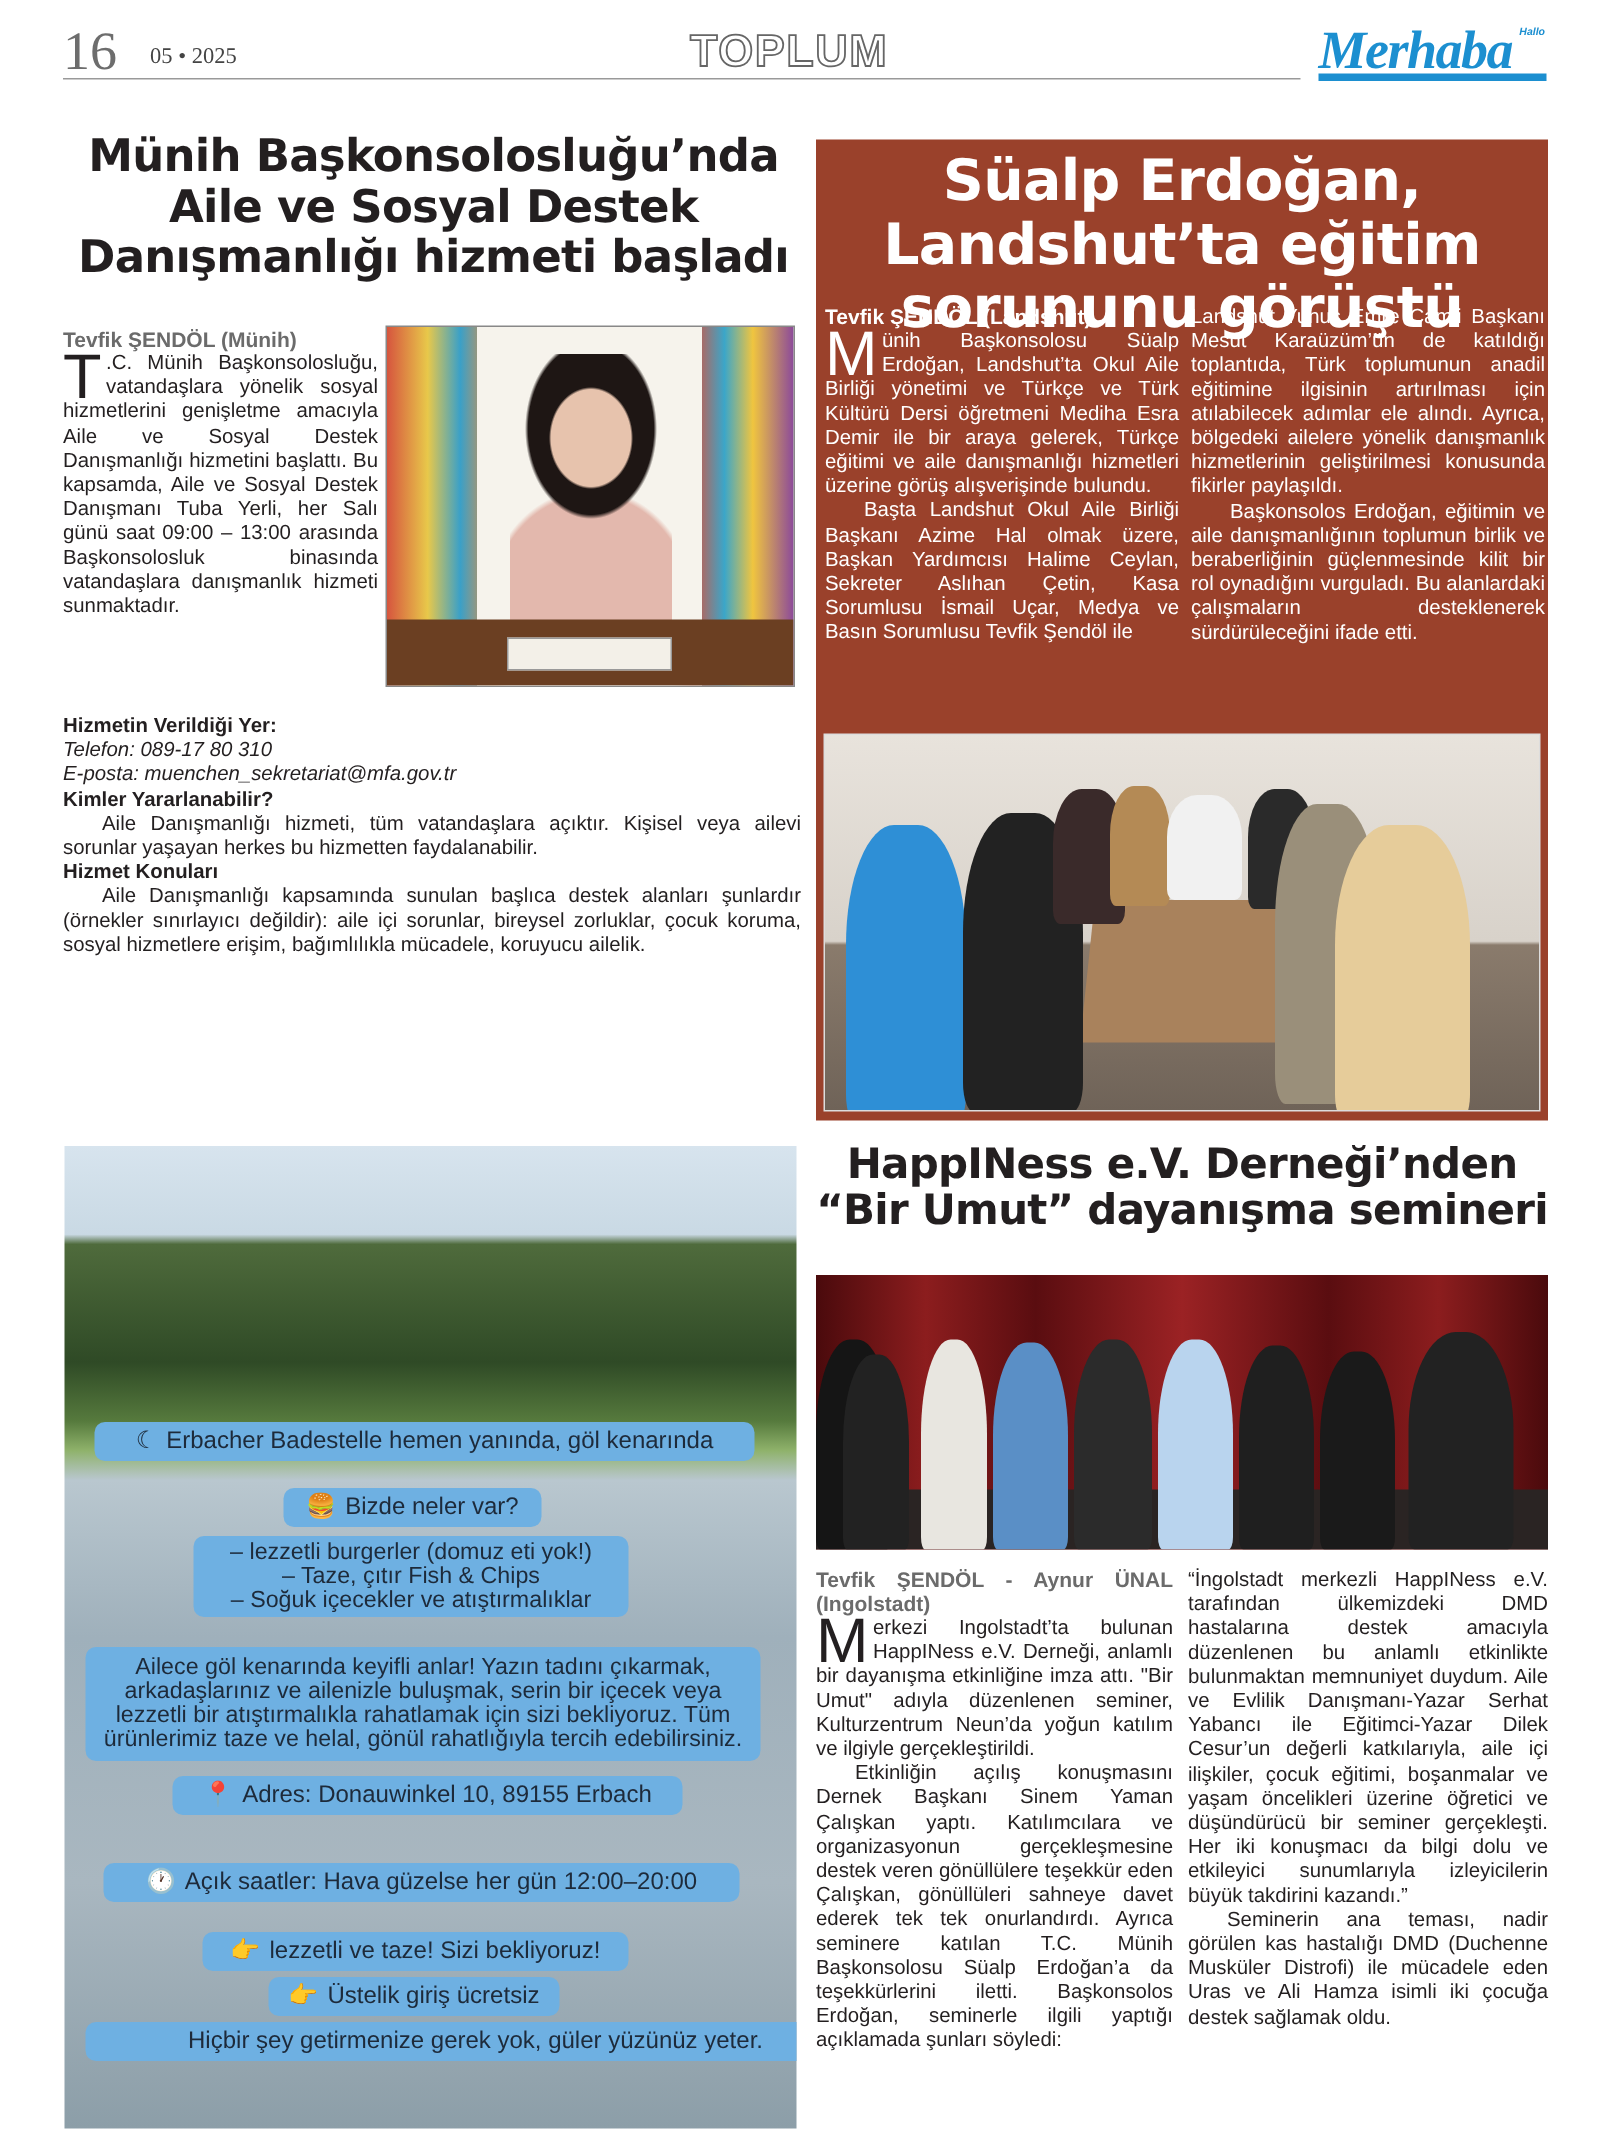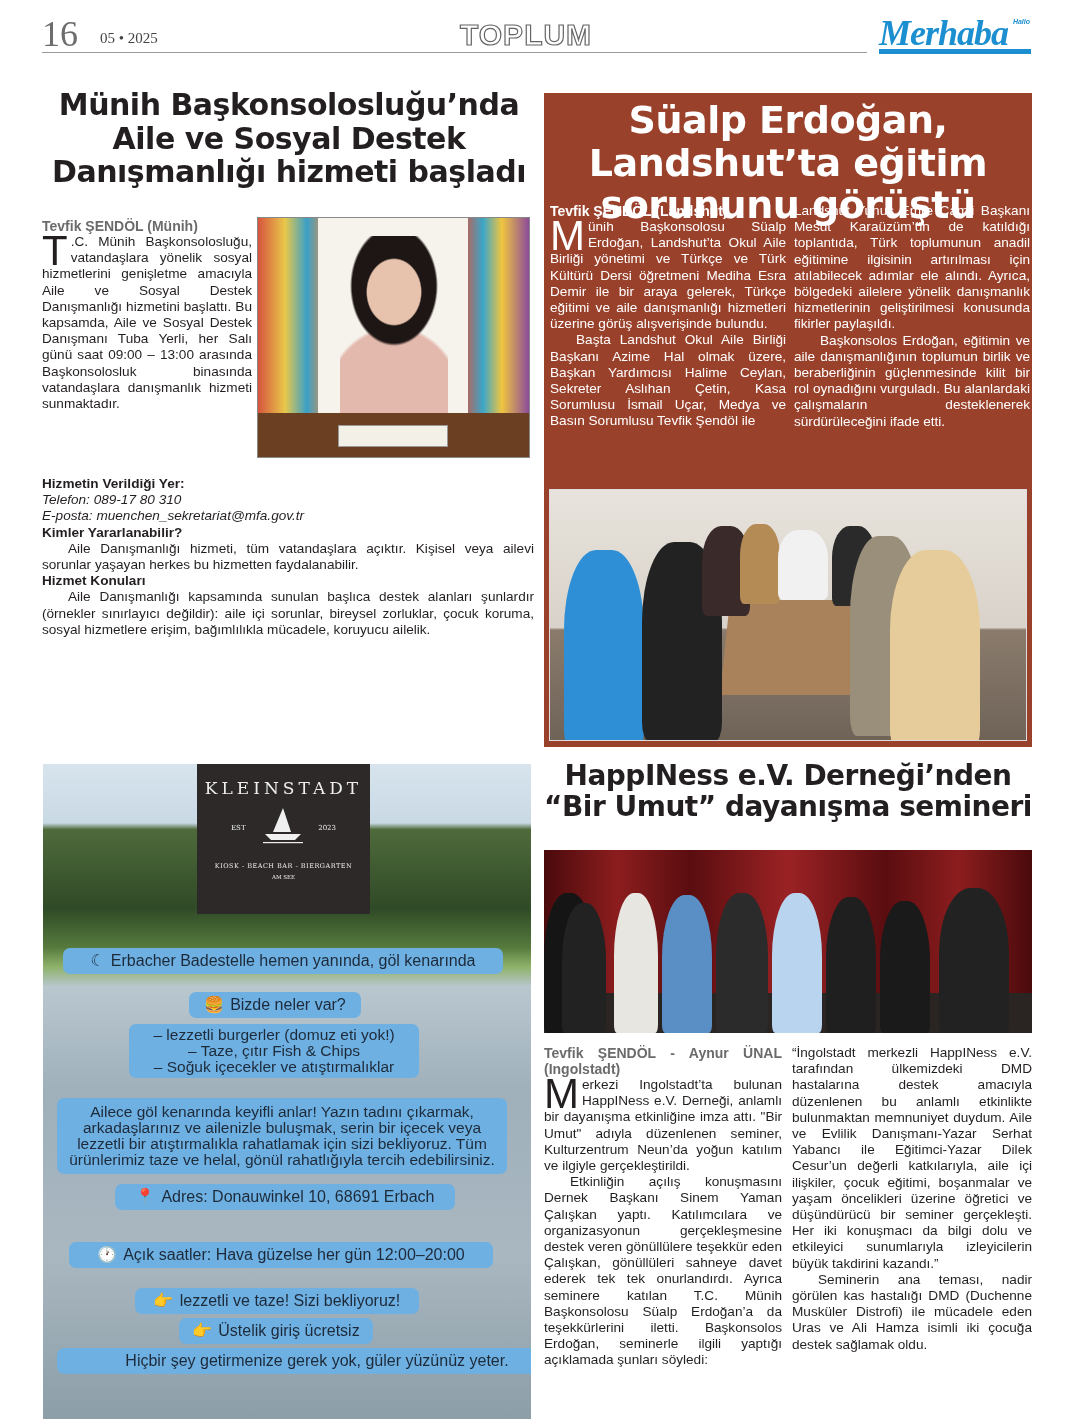--- a/index.html
+++ b/index.html
@@ -144,49 +144,37 @@
   <div class="byline">Tevfik ŞENDÖL - Aynur ÜNAL (Ingolstadt)</div>
   <span class="dropcap">M</span><span>erkezi Ingolstadt’ta bulunan HappINess e.V. Derneği, anlamlı bir dayanışma etkinliğine imza attı. "Bir Umut" adıyla düzenlenen seminer, Kulturzentrum Neun’da yoğun katılım ve ilgiyle gerçekleştirildi.</span>
   <div class="indent">Etkinliğin açılış konuşmasını Dernek Başkanı Sinem Yaman Çalışkan yaptı. Katılımcılara ve organizasyonun gerçekleşmesine destek veren gönüllülere teşekkür eden Çalışkan, gönüllüleri sahneye davet ederek tek tek onurlandırdı. Ayrıca seminere katılan T.C. Münih Başkonsolosu Süalp Erdoğan’a da teşekkürlerini iletti. Başkonsolos Erdoğan, seminerle ilgili yaptığı açıklamada şunları söyledi:</div>
 </div>
 <div id="a3-c2" class="abs body">
   <div>“İngolstadt merkezli HappINess e.V. tarafından ülkemizdeki DMD hastalarına destek amacıyla düzenlenen bu anlamlı etkinlikte bulunmaktan memnuniyet duydum. Aile ve Evlilik Danışmanı-Yazar Serhat Yabancı ile Eğitimci-Yazar Dilek Cesur’un değerli katkılarıyla, aile içi ilişkiler, çocuk eğitimi, boşanmalar ve yaşam öncelikleri üzerine öğretici ve düşündürücü bir seminer gerçekleşti. Her iki konuşmacı da bilgi dolu ve etkileyici sunumlarıyla izleyicilerin büyük takdirini kazandı.”</div>
   <div class="indent">Seminerin ana teması, nadir görülen kas hastalığı DMD (Duchenne Musküler Distrofi) ile mücadele eden Uras ve Ali Hamza isimli iki çocuğa destek sağlamak oldu.</div>
 </div>
 
 <div id="ad" class="abs">
-  <div id="ad-logo" class="abs">
-    <div id="ad-logo-name">KLEINSTADT</div>
-    <div id="ad-logo-est">EST</div>
-    <div id="ad-logo-year">2023</div>
-    <svg id="ad-logo-boat" viewBox="0 0 44 38">
-      <path d="M22 2 L30 26 L12 26 Z" fill="#f0f0f0"></path>
-      <path d="M4 28 L40 28 L34 34 L10 34 Z" fill="#f0f0f0"></path>
-      <rect x="2" y="36" width="40" height="1.2" fill="#f0f0f0"></rect>
-    </svg>
-    <div id="ad-logo-tag">KIOSK - BEACH BAR - BIERGARTEN</div>
-    <div id="ad-logo-sub">AM SEE</div>
-  </div>
 
   <div class="pill" style="left:20px;top:184px;width:440px;">
     <span class="ico">☾</span><span>Erbacher Badestelle hemen yanında, göl kenarında</span>
   </div>
   <div class="pill" style="left:146px;top:228px;width:172px;">
     <span class="ico">🍔</span><span>Bizde neler var?</span>
   </div>
   <div class="pill pill-multi" style="left:86px;top:260px;width:290px;">
     <div>– lezzetli burgerler (domuz eti yok!)</div>
     <div>– Taze, çıtır Fish &amp; Chips</div>
     <div>– Soğuk içecekler ve atıştırmalıklar</div>
   </div>
   <div class="pill pill-multi" style="left:14px;top:334px;width:450px;padding:6px 10px;">
     <span>Ailece göl kenarında keyifli anlar! Yazın tadını çıkarmak, arkadaşlarınız ve ailenizle buluşmak, serin bir içecek veya lezzetli bir atıştırmalıkla rahatlamak için sizi bekliyoruz. Tüm ürünlerimiz taze ve helal, gönül rahatlığıyla tercih edebilirsiniz.</span>
   </div>
   <div class="pill" style="left:72px;top:420px;width:340px;">
-    <span class="ico">📍</span><span>Adres: Donauwinkel 10, 68691 Erbach</span>
+    <span class="ico">📍</span><span>Adres: Donauwinkel 10, 89155 Erbach</span>
   </div>
   <div class="pill" style="left:26px;top:478px;width:424px;">
     <span class="ico">🕐</span><span>Açık saatler: Hava güzelse her gün 12:00–20:00</span>
   </div>
   <div class="pill" style="left:92px;top:524px;width:284px;">
     <span class="ico">👉</span><span>lezzetli ve taze! Sizi bekliyoruz!</span>
   </div>
   <div class="pill" style="left:136px;top:554px;width:194px;">
     <span class="ico">👉</span><span>Üstelik giriş ücretsiz</span>
   </div>

